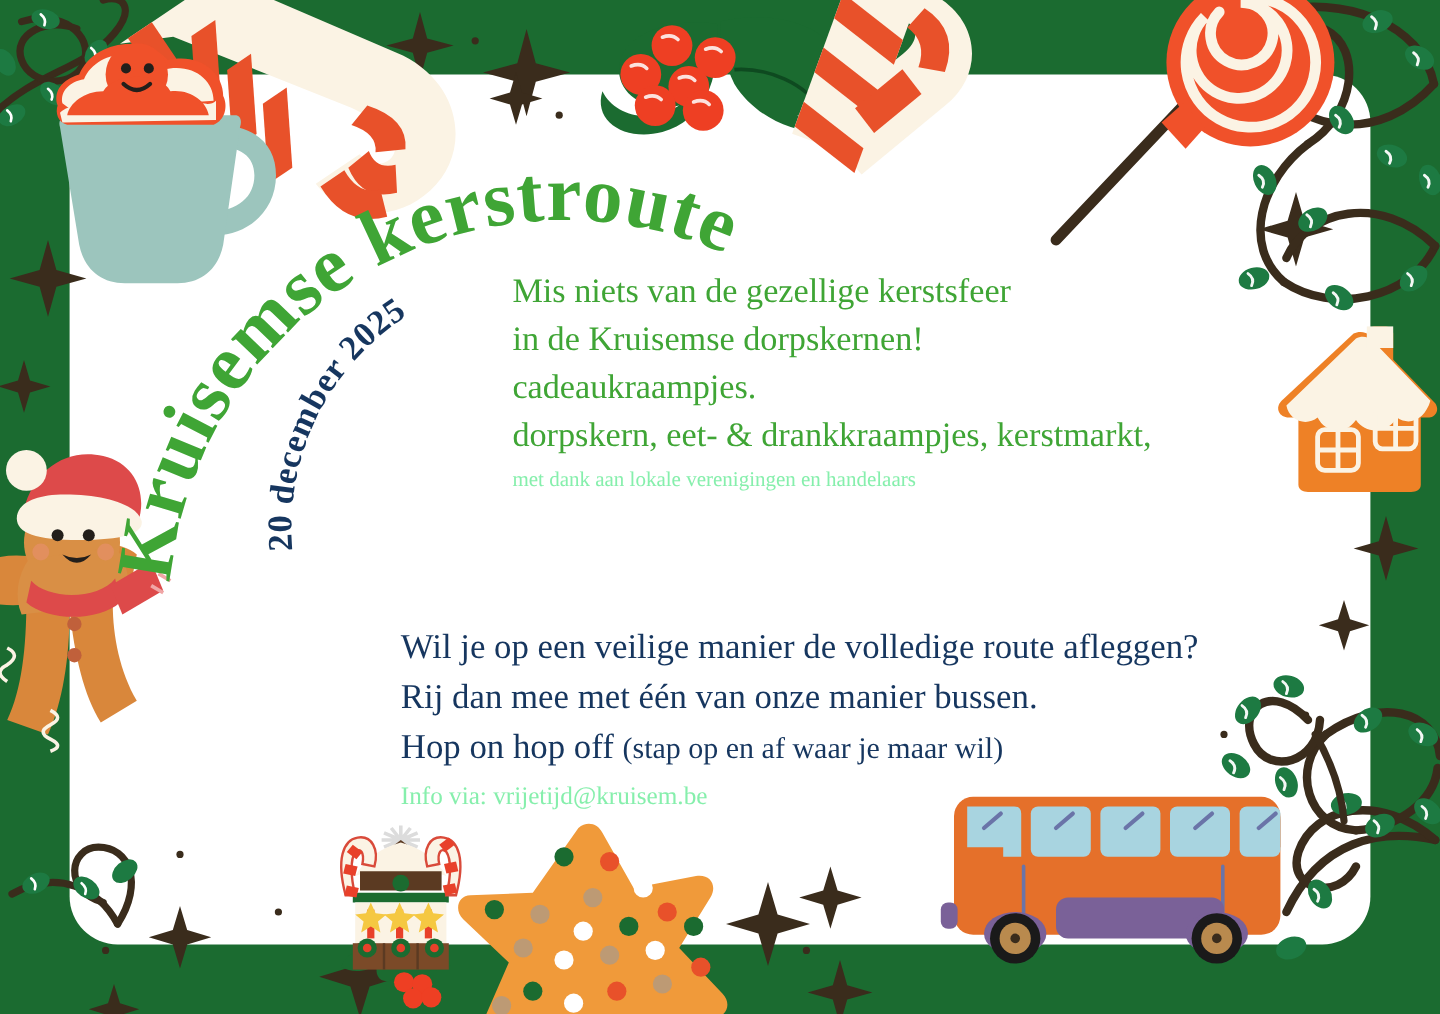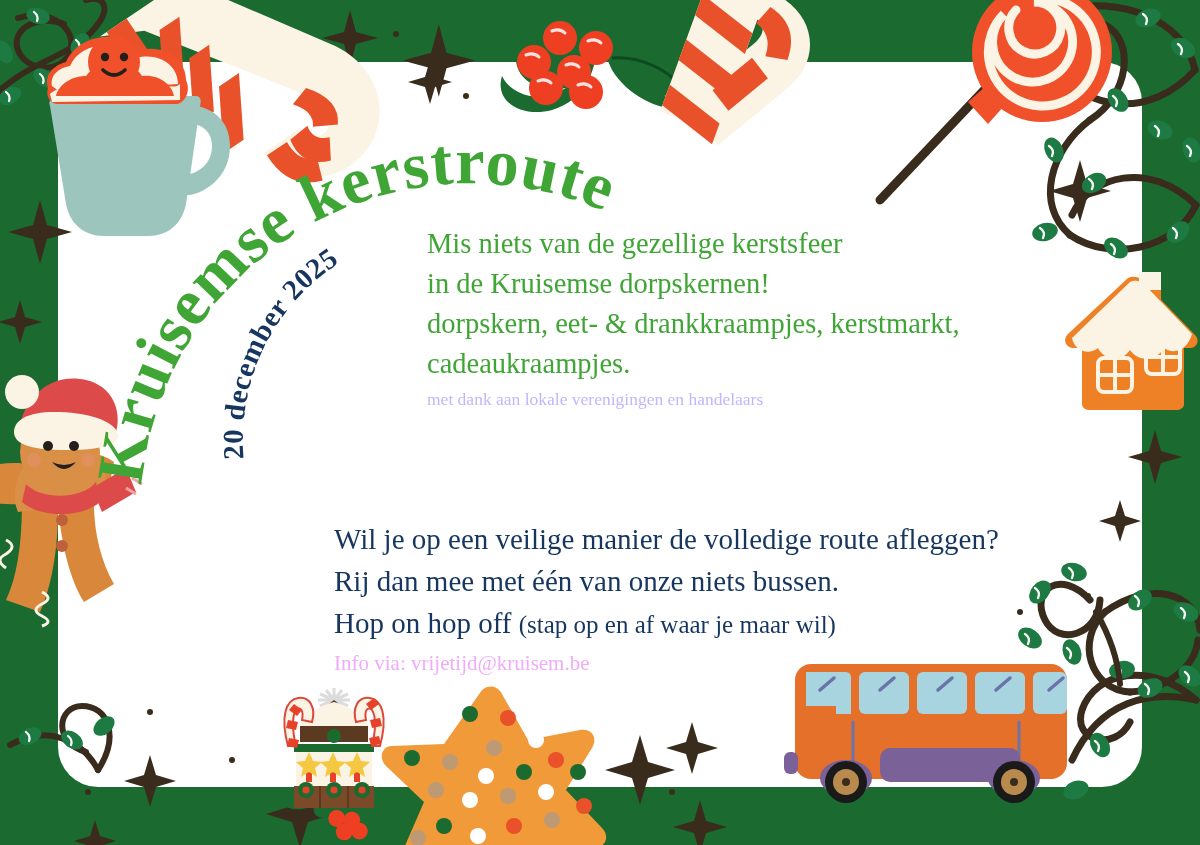--- a/index.html
+++ b/index.html
@@ -21,31 +21,31 @@
   #date-arc{position:absolute;left:200px;top:190px;width:280px;height:300px;}
 
   #green-body{
     position:absolute;left:427px;top:224px;width:660px;
     color:#3fa535;font-size:28.5px;line-height:40px;
     font-family:"Liberation Serif",serif;
   }
   #green-body .ln{display:block;white-space:nowrap;}
   #green-credit{
     display:block;margin-top:3px;font-size:17.5px;line-height:24px;
-    color:#c4b5fd;white-space:nowrap;
+    color:#86efac;white-space:nowrap;
   }
 
   #blue-body{
     position:absolute;left:290px;top:518px;width:830px;
     color:#16365f;font-family:"Liberation Serif",serif;margin-left:44px;
   }
   #blue-body .bl{display:block;white-space:nowrap;font-size:29px;line-height:42px;}
   #blue-body .bl.hop{font-size:29px;}
   #blue-body .hop-small{font-size:25px;text-align:right;}
-  #blue-info{display:block;font-size:21px;line-height:30px;margin-top:2px;white-space:nowrap;color:#f0abfc;}
+  #blue-info{display:block;font-size:21px;line-height:30px;margin-top:2px;white-space:nowrap;color:#86efac;}
 
   
   #logo{position:absolute;left:137px;top:592px;width:118px;height:78px;}
 </style>
 </head>
 <body>
 
 <div id="poster">
 
   <div id="card"></div>
@@ -452,26 +452,26 @@
       </defs>
       <text font-family="Liberation Serif, serif" font-size="29" font-weight="bold" fill="#16365f" letter-spacing="0.5">
         <textPath href="#datePath" startOffset="1%" aria-label="20 december 2025">20 december 2025</textPath>
       </text>
     </svg>
   </div>
 
   <div id="green-body">
     <span class="ln">Mis niets van de gezellige kerstsfeer</span>
     <span class="ln">in de Kruisemse dorpskernen!</span>
+    <span class="ln">cadeaukraampjes.</span>
     <span class="ln">dorpskern, eet- &amp; drankkraampjes, kerstmarkt,</span>
-    <span class="ln">cadeaukraampjes.</span>
     <span id="green-credit">met dank aan lokale verenigingen en handelaars</span>
   </div>
 
   <div id="blue-body">
     <span class="bl">Wil je op een veilige manier de volledige route afleggen?</span>
-    <span class="bl">Rij dan mee met één van onze niets bussen.</span>
+    <span class="bl">Rij dan mee met één van onze manier bussen.</span>
     <span class="bl hop"><span>Hop on hop off</span> <span class="hop-small">(stap op en af waar je maar wil)</span></span>
     <span id="blue-info">Info via: vrijetijd@kruisem.be</span>
   </div>
 
 
 </div>
 
 </body></html>

